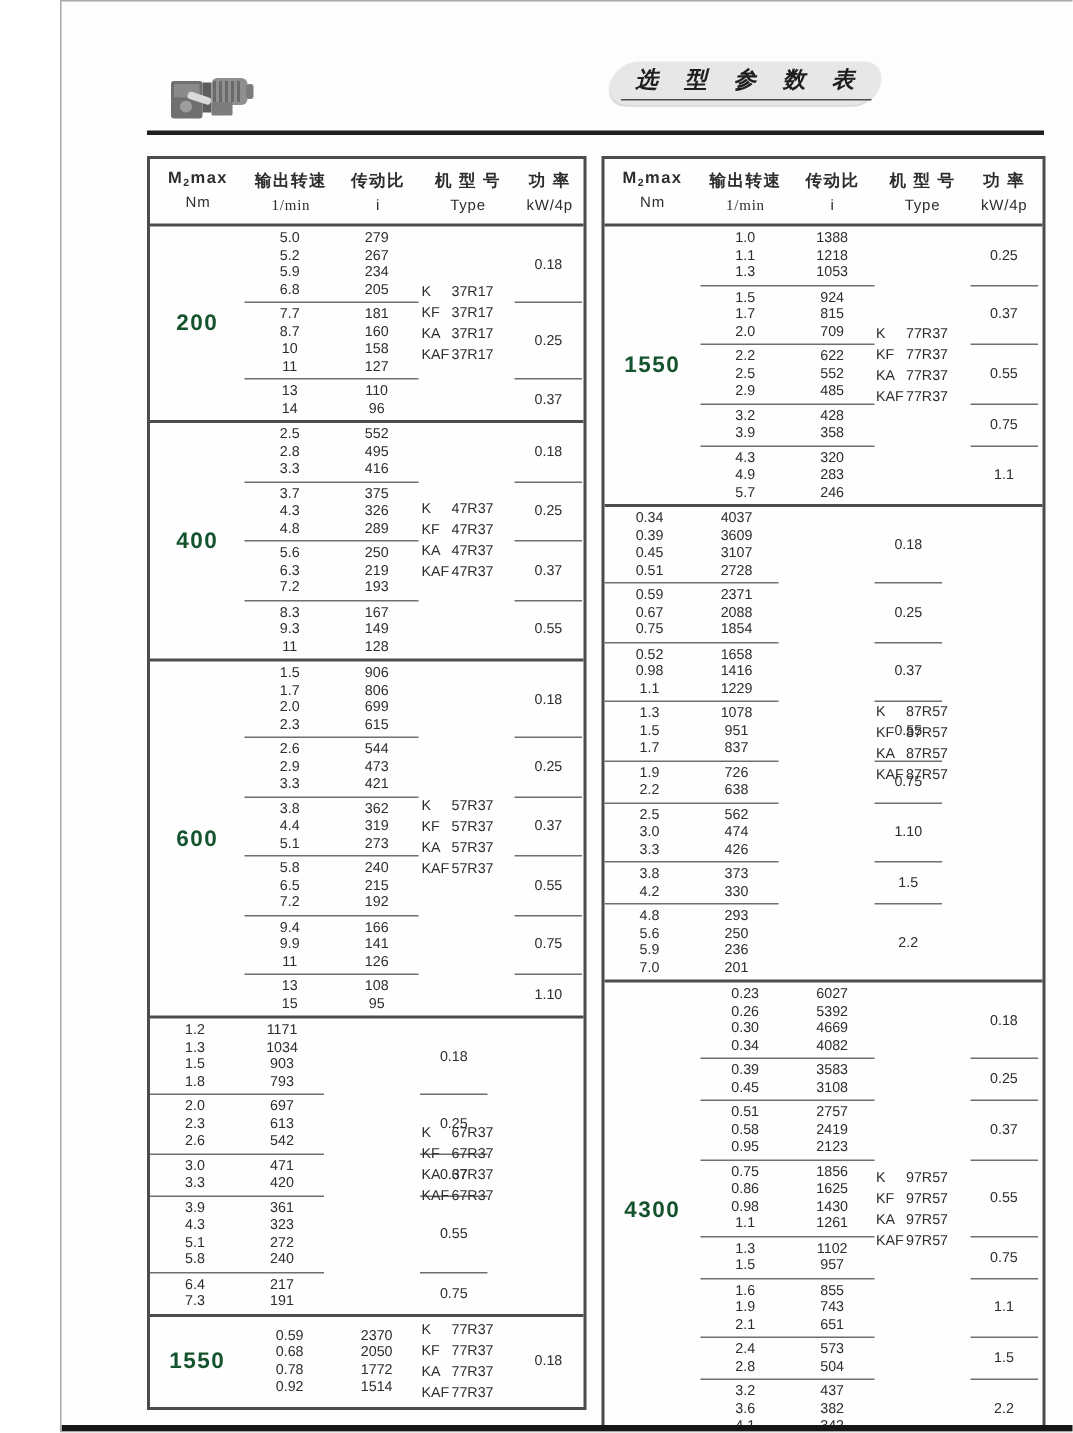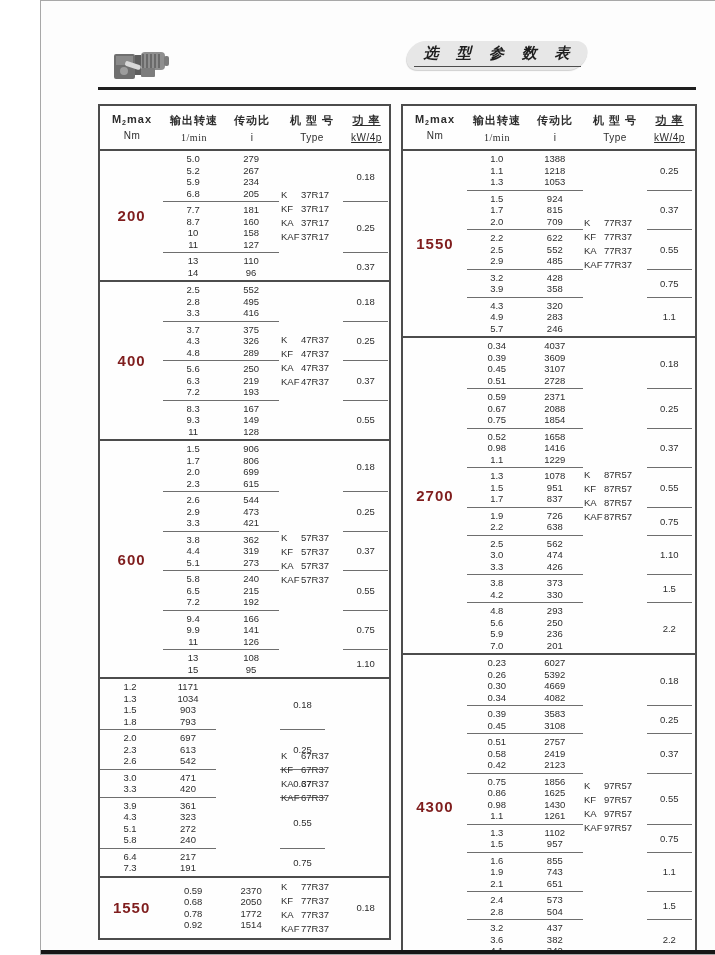--- a/index.html
+++ b/index.html
@@ -17,25 +17,25 @@
   
   .gtable{position:absolute;top:103px;background:#fefefe;border:2px solid #4c4c4c;box-sizing:border-box;}
   .gtable.left{left:57px;width:293px;}
   .gtable.right{left:360px;width:296px;}
 
   .thead{display:flex;border-bottom:2px solid #4c4c4c;padding:7px 0 6px;}
   .th{text-align:center;}
   .th-l{font-weight:bold;font-size:11px;letter-spacing:1px;}
   .th-u{font-size:10px;margin-top:4px;letter-spacing:.5px;}
   .sub{font-size:7px;vertical-align:-2px;}
-  .w0{width:64px;} .w1{width:60px;font-family:Liberation Serif, serif;} .w2{width:56px;} .w3{width:64px;} .w4{width:45px;text-decoration:underline;}
+  .w0{width:64px;} .w1{width:60px;font-family:Liberation Serif, serif;} .w2{width:56px;} .w3{width:64px;} .w4{width:45px;}
 
   .sec{display:flex;position:relative;align-items:center;min-height:60px;}
   .sec:not(:first-of-type){border-top:2px solid #4c4c4c;}
-  .m2{width:64px;align-self:stretch;display:flex;align-items:center;justify-content:center;font-weight:bold;font-size:15px;letter-spacing:1px;color:#7f1d1d;}
+  .m2{width:64px;align-self:stretch;display:flex;align-items:center;justify-content:center;font-weight:bold;font-size:15px;letter-spacing:1px;color:#14532d;}
   .mid{width:229px;}
   .grp{display:flex;}
   .grp:not(:last-child) .grp-rows{border-bottom:1px solid #6e6e6e;}
   .grp:not(:last-child) .grp-pw{border-bottom:1px solid #6e6e6e;}
   .grp-rows{width:116px;padding:2px 0;box-sizing:border-box;}
   .row{display:flex;line-height:11.5px;font-size:9.5px;}
   .c-speed{width:60px;text-align:center;}
   .c-ratio{width:56px;text-align:center;}
   .grp-sp{width:64px;}
   .grp-pw{width:45px;display:flex;align-items:center;justify-content:center;font-size:9.5px;box-sizing:border-box;}
@@ -685,21 +685,20 @@
             <span class="ty-p">KA</span>
             <span class="ty-c">77R37</span>
           </div>
           <div class="ty-ln">
             <span class="ty-p">KAF</span>
             <span class="ty-c">77R37</span>
           </div>
         </div>
       </section>
       <section class="sec">
-        <div class="m2">2700</div>
         <div class="mid">
           <div class="grp">
             <div class="grp-rows">
               <div class="row">
                 <div class="c-speed">0.34</div>
                 <div class="c-ratio">4037</div>
               </div>
               <div class="row">
                 <div class="c-speed">0.39</div>
                 <div class="c-ratio">3609</div>
@@ -901,21 +900,21 @@
             <div class="grp-rows">
               <div class="row">
                 <div class="c-speed">0.51</div>
                 <div class="c-ratio">2757</div>
               </div>
               <div class="row">
                 <div class="c-speed">0.58</div>
                 <div class="c-ratio">2419</div>
               </div>
               <div class="row">
-                <div class="c-speed">0.42</div>
+                <div class="c-speed">0.95</div>
                 <div class="c-ratio">2123</div>
               </div>
             </div>
             <div class="grp-sp"></div>
             <div class="grp-pw">0.37</div>
           </div>
           <div class="grp">
             <div class="grp-rows">
               <div class="row">
                 <div class="c-speed">0.75</div>

